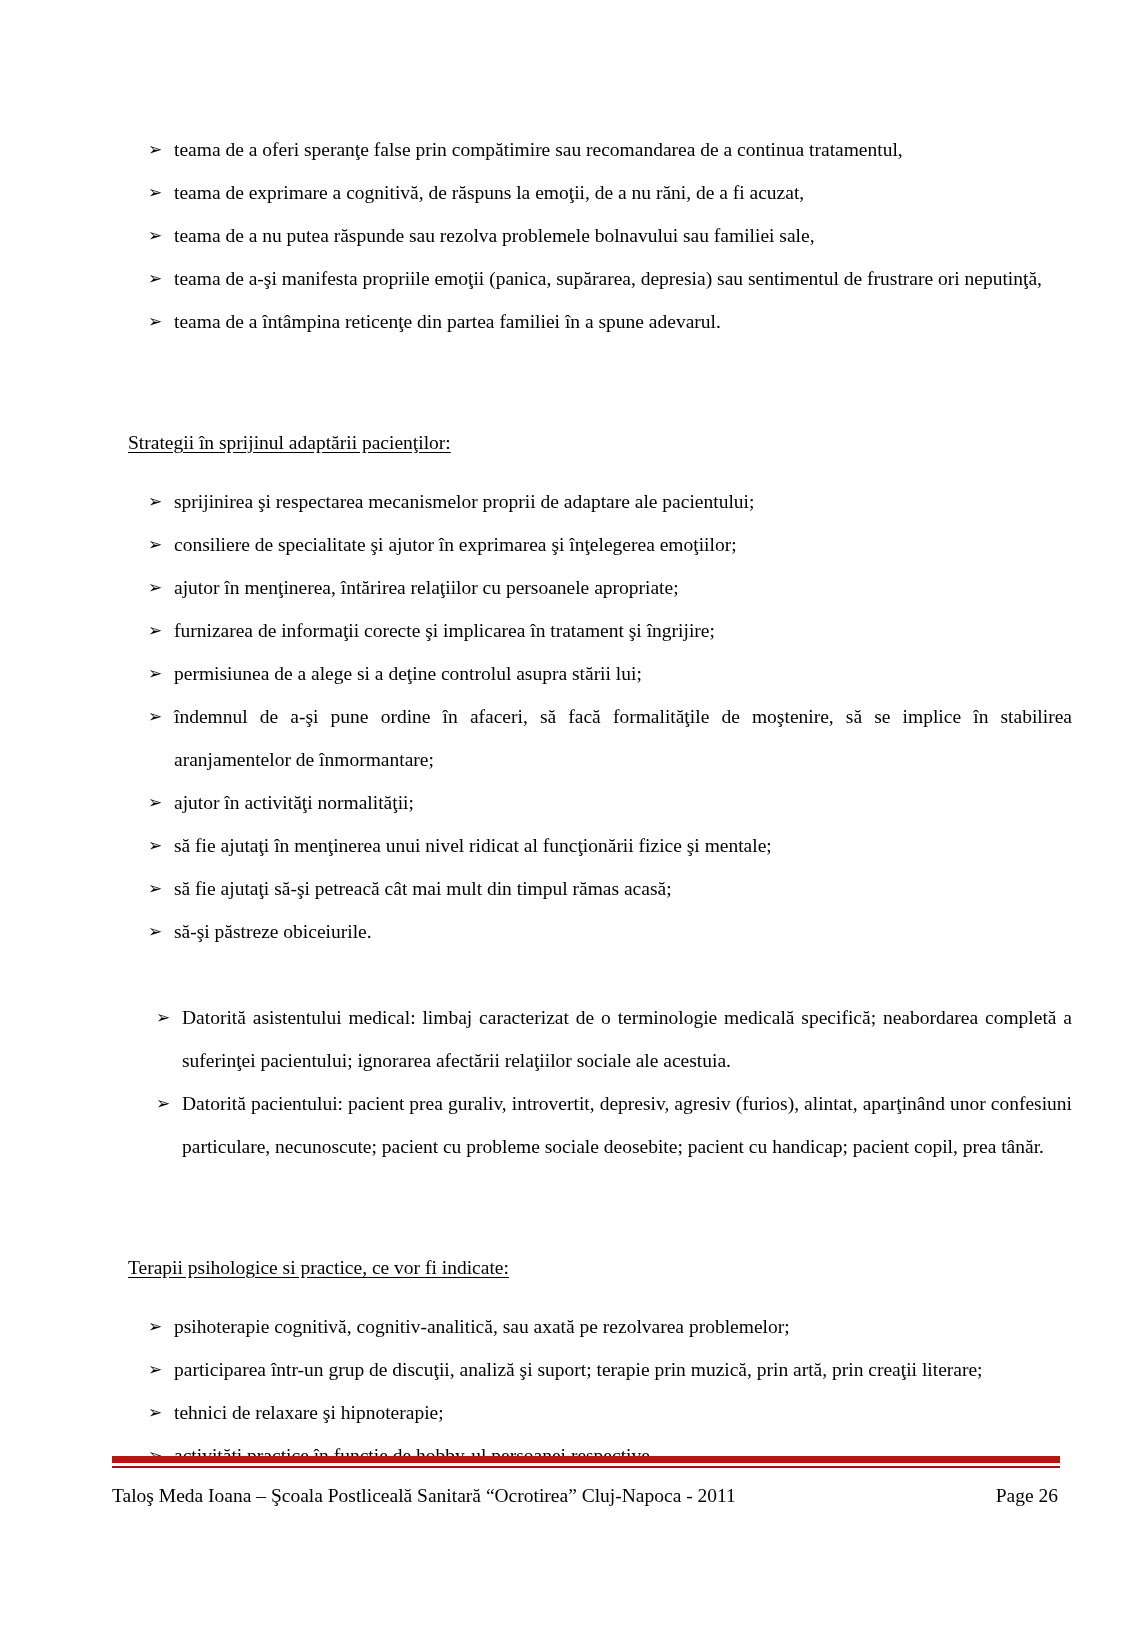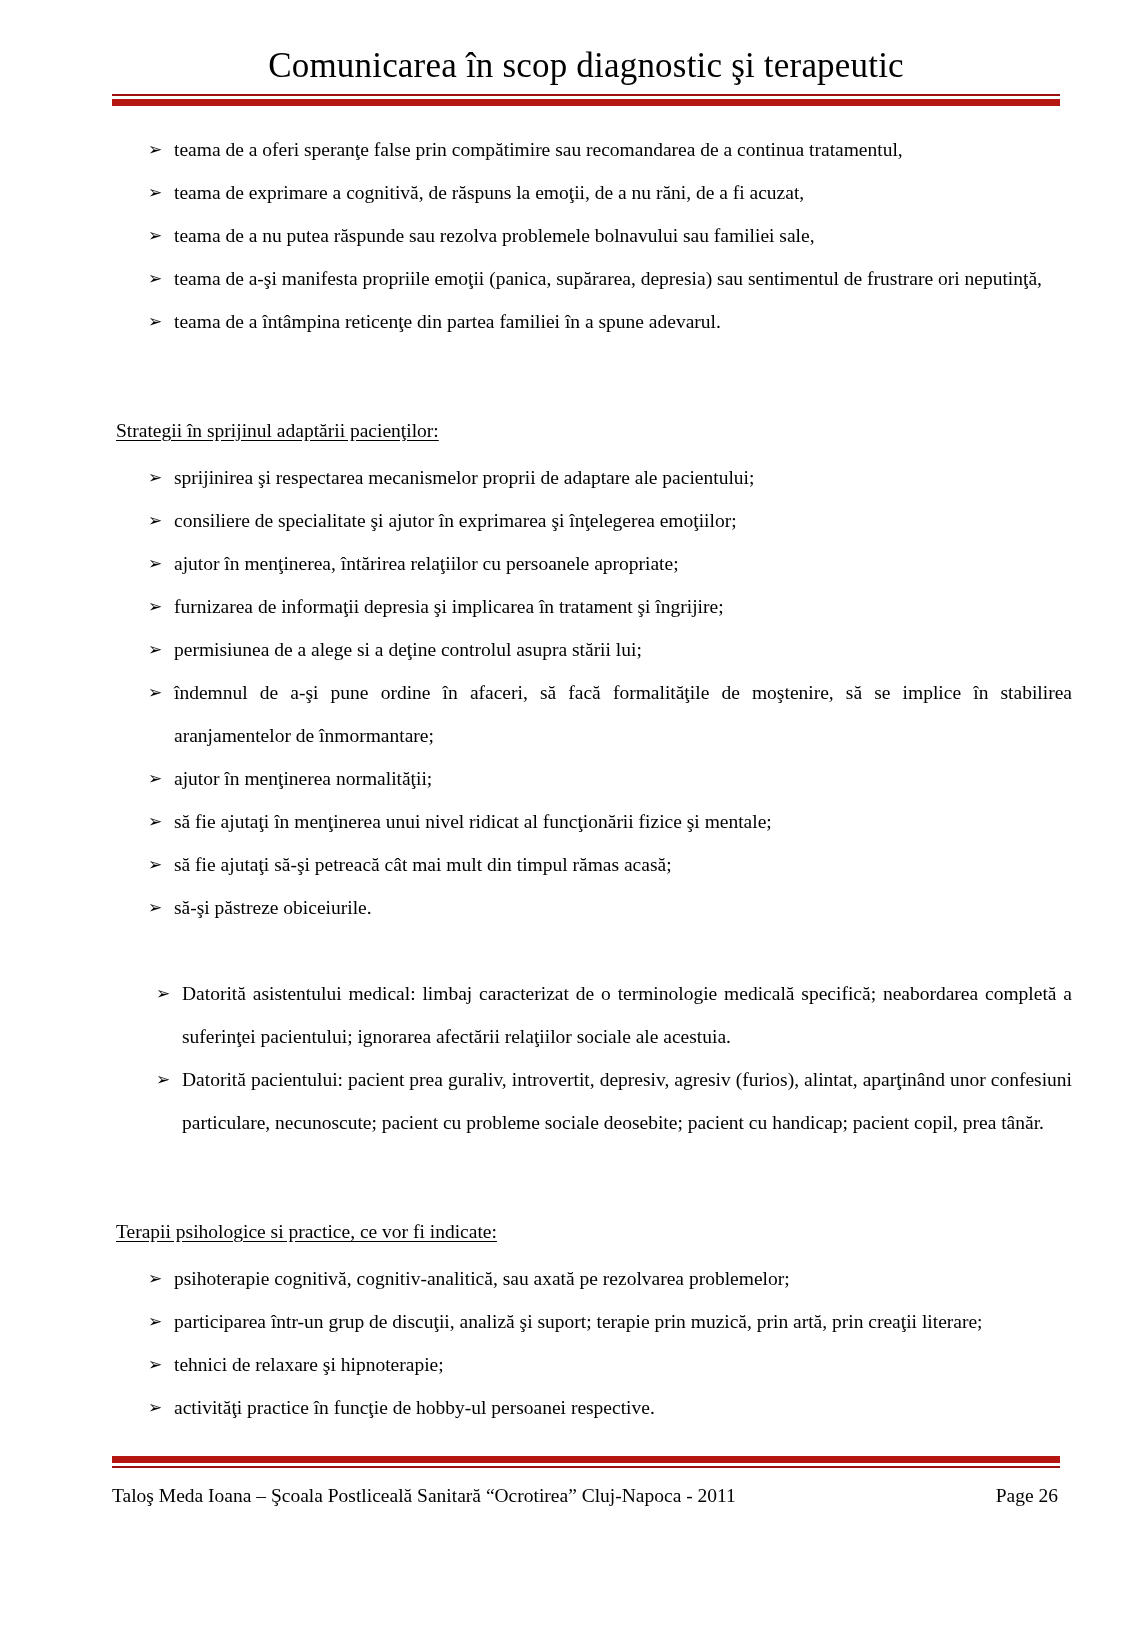--- a/index.html
+++ b/index.html
@@ -55,21 +55,21 @@
   .doc-body {
     position: absolute;
     top: 128px;
     left: 112px;
     width: 960px;
     font-size: 19.5px;
     line-height: 43px;
   }
 
   .section-heading {
-    margin: 4px;
+    margin: 16px;
     padding: 0;
     font-size: 19.5px;
     line-height: 43px;
     font-weight: normal;
     text-decoration: underline;
     text-underline-offset: 3px;
     display: inline-block;
   }
   .heading-row {
     margin-top: 19px;
@@ -135,28 +135,20 @@
     line-height: 28px;
   }
   .footer-left { white-space: nowrap; }
   .footer-right { white-space: nowrap; padding-right: 2px; }
 </style>
 </head>
 <body>
 
 <div class="page">
 
-  <div class="doc-header">
-    <div class="doc-title">Comunicarea în scop diagnostic şi terapeutic</div>
-    <div class="rule-group-top">
-      <div class="rule-thin"></div>
-      <div class="rule-gap"></div>
-      <div class="rule-thick"></div>
-    </div>
-  </div>
 
   <div class="doc-body">
 
     <ul class="bullets indent-1">
       <li>
         <span class="marker">➢</span>
         <span class="btext">teama de a oferi speranţe false prin compătimire sau recomandarea de a continua tratamentul,</span>
       </li>
       <li>
         <span class="marker">➢</span>
@@ -190,33 +182,33 @@
       <li>
         <span class="marker">➢</span>
         <span class="btext">consiliere de specialitate şi ajutor în exprimarea şi înţelegerea emoţiilor;</span>
       </li>
       <li>
         <span class="marker">➢</span>
         <span class="btext">ajutor în menţinerea, întărirea relaţiilor cu persoanele apropriate;</span>
       </li>
       <li>
         <span class="marker">➢</span>
-        <span class="btext">furnizarea de informaţii depresia şi implicarea în tratament şi îngrijire;</span>
+        <span class="btext">furnizarea de informaţii corecte şi implicarea în tratament şi îngrijire;</span>
       </li>
       <li>
         <span class="marker">➢</span>
         <span class="btext">permisiunea de a alege si a deţine controlul asupra stării lui;</span>
       </li>
       <li>
         <span class="marker">➢</span>
         <span class="btext">îndemnul de a-şi pune ordine în afaceri, să facă formalităţile de moştenire, să se implice în stabilirea aranjamentelor de înmormantare;</span>
       </li>
       <li>
         <span class="marker">➢</span>
-        <span class="btext">ajutor în menţinerea normalităţii;</span>
+        <span class="btext">ajutor în activităţi normalităţii;</span>
       </li>
       <li>
         <span class="marker">➢</span>
         <span class="btext">să fie ajutaţi în menţinerea unui nivel ridicat al funcţionării fizice şi mentale;</span>
       </li>
       <li>
         <span class="marker">➢</span>
         <span class="btext">să fie ajutaţi să-şi petreacă cât mai mult din timpul rămas acasă;</span>
       </li>
       <li>

